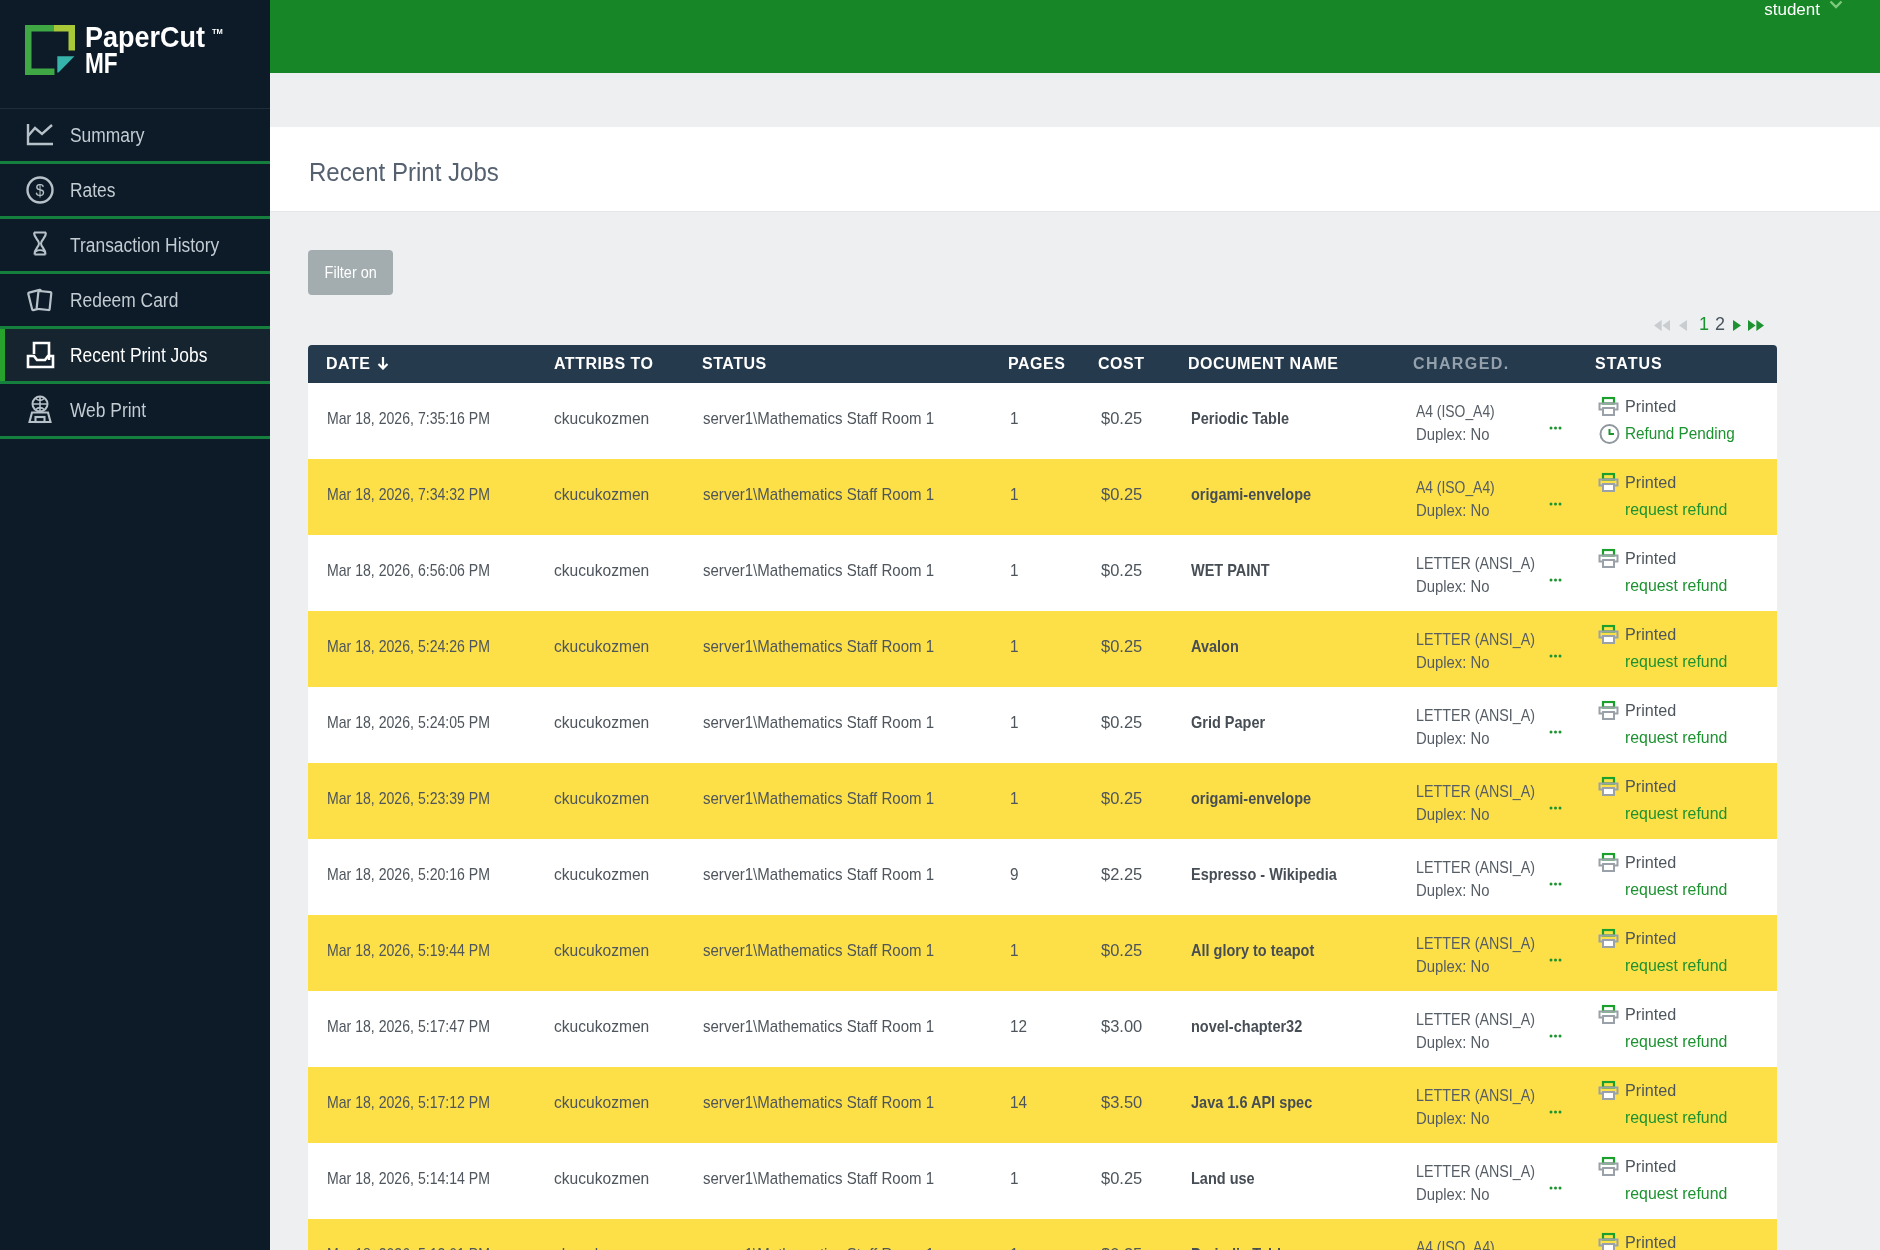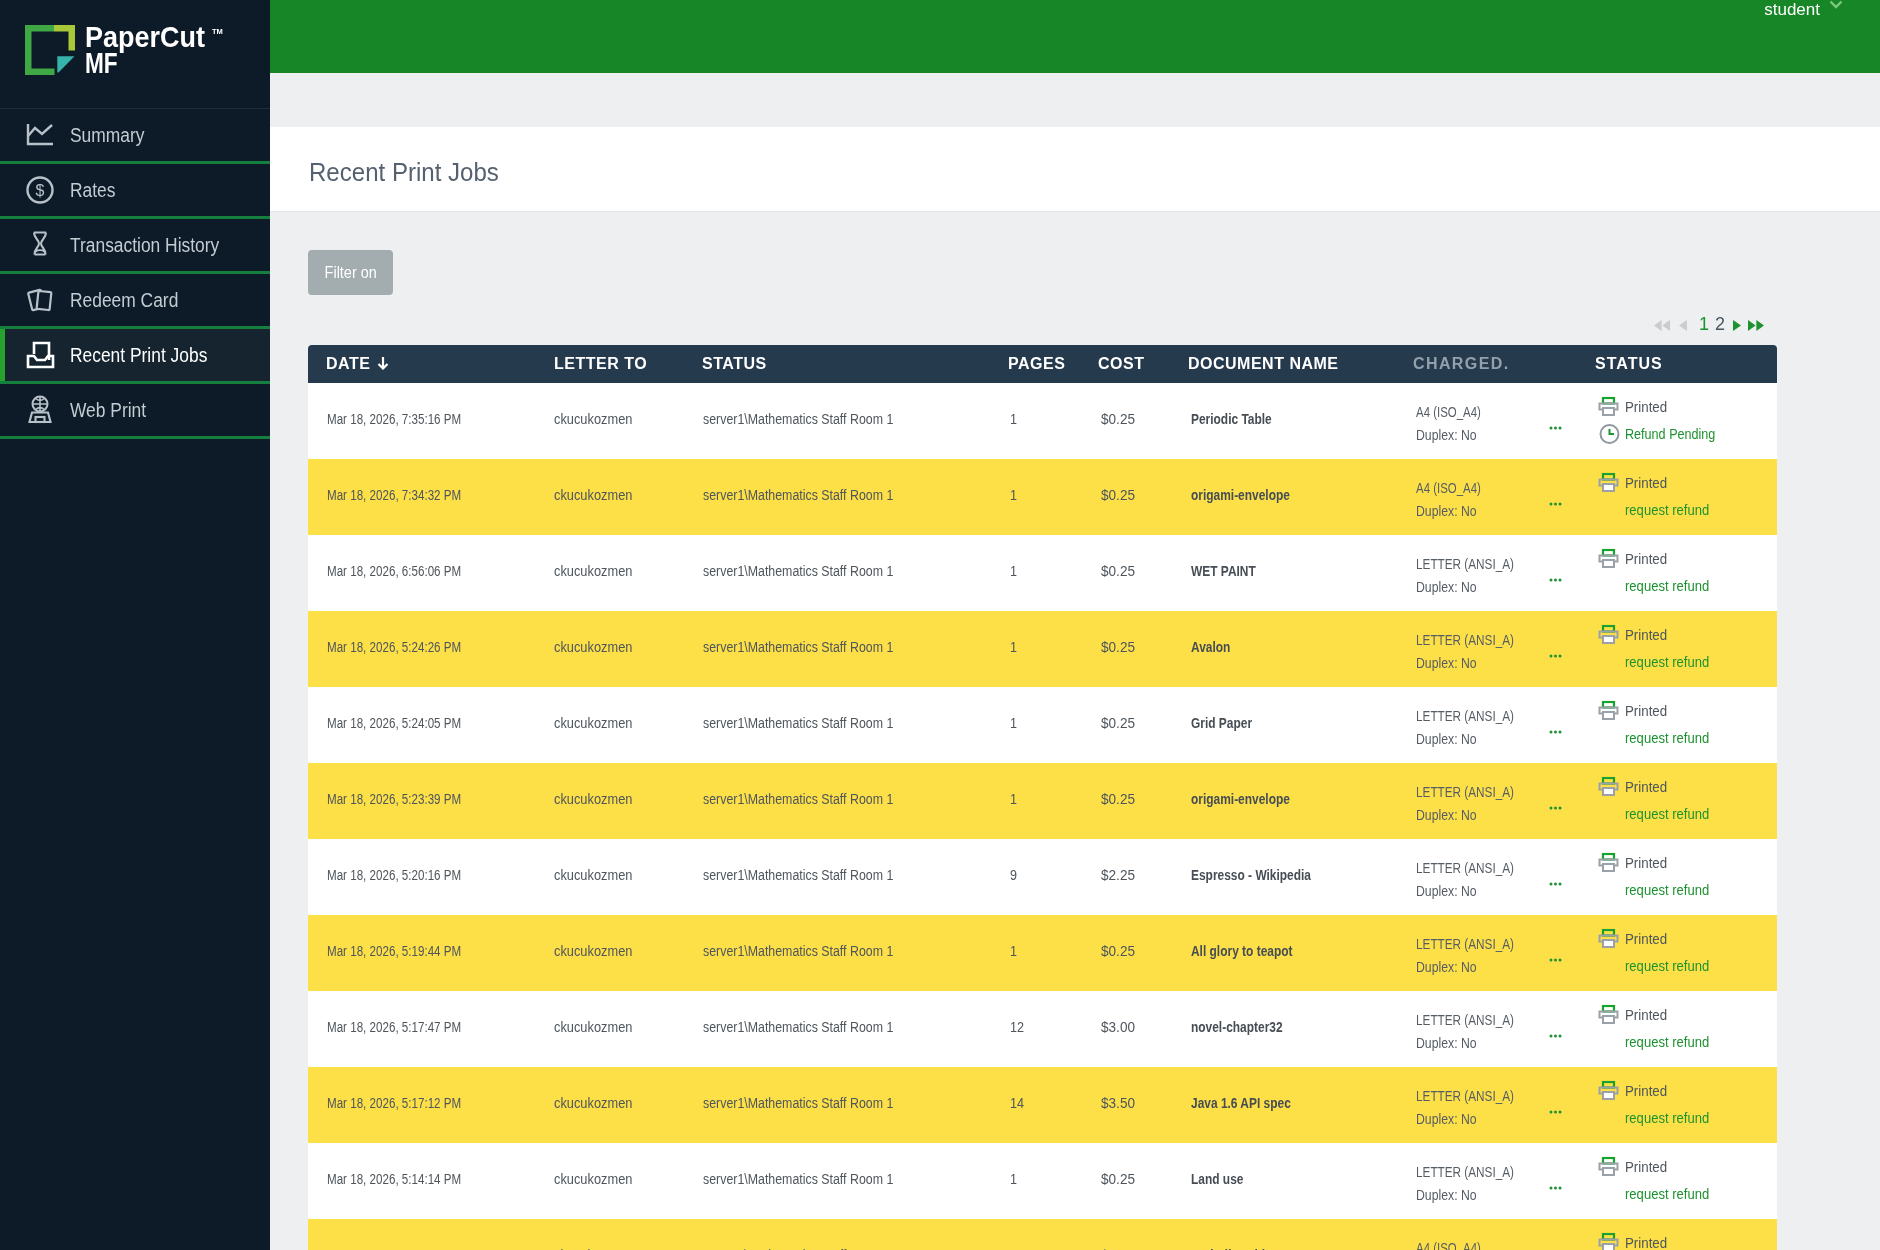--- a/index.html
+++ b/index.html
@@ -30,21 +30,21 @@
 .content { position:absolute; left:0; top:212px; width:1610px; height:1038px; background:#edeff0; }
 .filterbtn { position:absolute; left:38px; top:38px; width:85px; height:45px; background:#a3adb0; border-radius:4px; color:#ffffff; font-size:17px; display:flex; align-items:center; justify-content:center; }
 .filterbtn span { transform:scaleX(0.85); }
 .pager { position:absolute; top:0; left:0; width:1610px; height:0; font-size:18px; color:#4a5560; }
 .pager > * { position:absolute; }
 
 
 .table { position:absolute; left:38px; top:133px; width:1469px; }
 .thead { position:relative; height:38px; background:#263a4e; border-radius:4px 4px 0 0; color:#ffffff; font-size:16px; font-weight:700; letter-spacing:0.5px; }
 .thead span { position:absolute; top:50%; transform:translateY(-50%); white-space:nowrap; }
-.row { position:relative; height:76px; background:#ffffff; font-size:14px; color:#4e555c; }
+.row { position:relative; height:76px; background:#ffffff; font-size:17px; color:#4e555c; }
 .row.alt { background:#fde047; }
 .row span { position:absolute; white-space:nowrap; }
 .c-date { left:19px; top:calc(50% - 2px); transform:translateY(-50%) scaleX(0.829); transform-origin:0 50%; }
 .c-user { left:246px; top:calc(50% - 2px); transform:translateY(-50%) scaleX(0.916); transform-origin:0 50%; }
 .c-prn  { left:395px; top:calc(50% - 2px); transform:translateY(-50%) scaleX(0.884); transform-origin:0 50%; }
 .c-pg   { left:702px; top:calc(50% - 2px); transform:translateY(-50%) scaleX(0.90); transform-origin:0 50%; }
 .c-cost { left:793px; top:calc(50% - 2px); transform:translateY(-50%) scaleX(0.97); transform-origin:0 50%; }
 .c-doc  { left:883px; top:calc(50% - 2px); transform:translateY(-50%) scaleX(0.853); transform-origin:0 50%; font-weight:700; color:#464d54; }
 .c-at1  { left:1108px; top:29px; transform:translateY(-50%) scaleX(0.83); transform-origin:0 50%; color:#565d65; }
 .c-at2  { left:1108px; top:52px; transform:translateY(-50%) scaleX(0.875); transform-origin:0 50%; color:#565d65; }
@@ -148,21 +148,21 @@
           <path d="M9.4 1 L17 6.5 L9.4 12 Z" fill="#1d9230"></path>
         </svg>
     </div>
 
     <div class="table">
         <div class="thead">
           <span style="left:18px">DATE</span>
           <svg style="position:absolute;left:68px;top:11px" width="14" height="14" viewBox="0 0 14 14">
             <path d="M7 1 V12 M2.5 8 L7 12.5 L11.5 8" stroke="#fff" stroke-width="2.2" fill="none"></path>
           </svg>
-          <span style="left:246px">LETTER TO</span>
+          <span style="left:246px">ATTRIBS TO</span>
           <span style="left:394px">STATUS</span>
           <span style="left:700px">PAGES</span>
           <span style="left:790px">COST</span>
           <span style="left:880px">DOCUMENT NAME</span>
           <span style="left:1105px;color:#94a1ad;letter-spacing:1.4px">CHARGED.</span>
           <span style="left:1287px;letter-spacing:1.0px">STATUS</span>
         </div>
         <div class="row">
           <span class="c-date">Mar 18, 2026, 7:35:16 PM</span>
           <span class="c-user">ckucukozmen</span>

